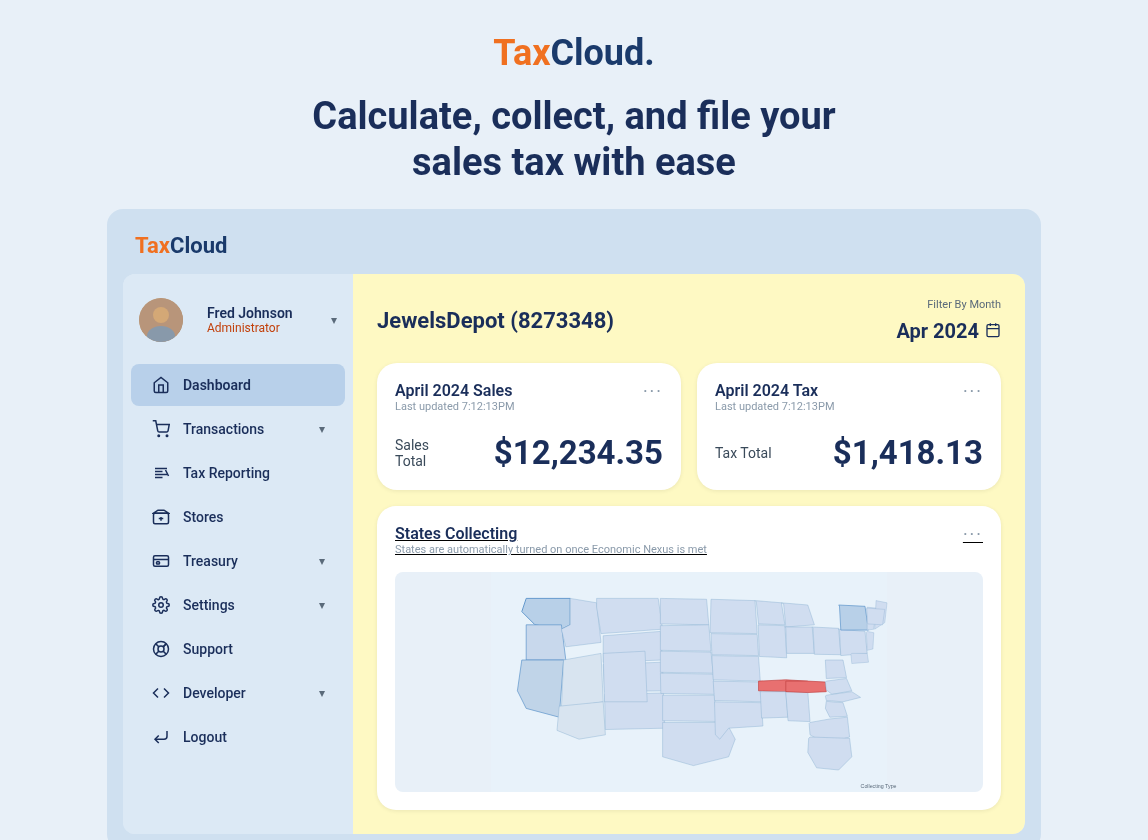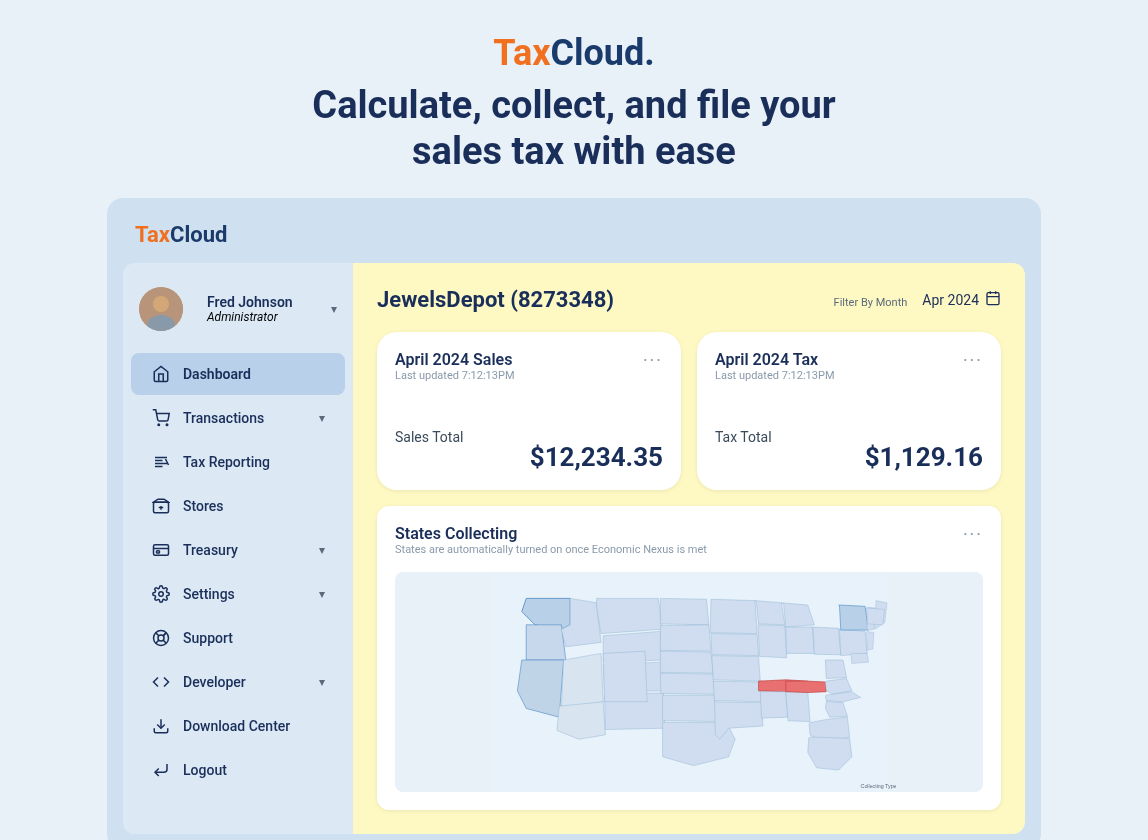--- a/index.html
+++ b/index.html
@@ -13,21 +13,21 @@
 
     .hero-section {
       text-align: center;
       padding: 32px 0 24px;
       background: #e8f0f8;
     }
 
     .hero-logo {
       font-size: 36px;
       font-weight: 700;
-      margin-bottom: 9px;
+      margin-bottom: 20px;
     }
 
     .hero-logo .tax { color: #f07020; }
     .hero-logo .cloud { color: #1a3a6b; }
     .hero-logo .dot { color: #1a3a6b; }
 
     .hero-tagline {
       font-size: 38px;
       font-weight: 700;
       color: #1a2e5a;
@@ -102,22 +102,21 @@
     }
 
     .user-info { flex: 1; }
     .user-name {
       font-size: 14px;
       font-weight: 600;
       color: #1a2e5a;
     }
     .user-role {
       font-size: 12px;
-      color: #000000;
-      font-style: italic;
+      color: #c2410c;
     }
 
     .chevron-icon {
       color: #5a6a7a;
       font-size: 12px;
     }
 
     .nav-item {
       display: flex;
       align-items: center;
@@ -164,36 +163,36 @@
     }
 
     .store-title {
       font-size: 22px;
       font-weight: 700;
       color: #1a2e5a;
     }
 
     .filter-section {
       display: flex;
-      flex-direction: row;
+      flex-direction: column;
       align-items: flex-end;
-      gap: 15px;
+      gap: 8px;
     }
 
     .filter-label {
       font-size: 11px;
       color: #5a6a7a;
     }
 
     .filter-value {
       display: flex;
       align-items: center;
       gap: 6px;
-      font-size: 14px;
-      font-weight: 400;
+      font-size: 20px;
+      font-weight: 700;
       color: #1a2e5a;
     }
 
     
     .cards-row {
       display: flex;
       gap: 16px;
       margin-bottom: 16px;
     }
 
@@ -230,39 +229,39 @@
       justify-content: space-between;
       gap: 44px;
     }
 
     .card-metric-label {
       font-size: 14px;
       color: #3a4a5a;
     }
 
     .card-metric-value {
-      font-size: 26px;
+      font-size: 33px;
       font-weight: 700;
       color: #1a2e5a;
-      margin-top: 40px;
     }
 
     .dots-menu {
       color: #8a9aaa;
       cursor: pointer;
       font-size: 18px;
       letter-spacing: 2px;
     }
 
     
     .states-card {
       background: white;
-      border-radius: 12px;
+      border-radius: 19px;
       padding: 18px;
       box-shadow: 0 1px 4px rgba(0,0,0,0.08);
+      text-decoration: underline;
     }
 
     .states-header {
       display: flex;
       justify-content: space-between;
       align-items: flex-start;
       margin-bottom: 4px;
     }
 
     .states-title {
@@ -426,30 +425,20 @@
         <span class="nav-icon">
           <svg width="18" height="18" viewBox="0 0 24 24" fill="none" stroke="#1a2e5a" stroke-width="2">
             <polyline points="16 18 22 12 16 6"></polyline>
             <polyline points="8 6 2 12 8 18"></polyline>
           </svg>
         </span>
         <span class="nav-label">Developer</span>
         <span class="chevron-icon">▾</span>
       </div>
 
-      <div class="nav-item">
-        <span class="nav-icon">
-          <svg width="18" height="18" viewBox="0 0 24 24" fill="none" stroke="#1a2e5a" stroke-width="2">
-            <path d="M21 15v4a2 2 0 0 1-2 2H5a2 2 0 0 1-2-2v-4"></path>
-            <polyline points="7 10 12 15 17 10"></polyline>
-            <line x1="12" y1="15" x2="12" y2="3"></line>
-          </svg>
-        </span>
-        <span class="nav-label">Download Center</span>
-      </div>
 
       <div class="nav-item">
         <span class="nav-icon">
           <svg width="18" height="18" viewBox="0 0 24 24" fill="none" stroke="#1a2e5a" stroke-width="2">
             <polyline points="9 10 4 15 9 20"></polyline>
             <path d="M20 4v7a4 4 0 0 1-4 4H4"></path>
           </svg>
         </span>
         <span class="nav-label">Logout</span>
       </div>
@@ -494,21 +483,21 @@
         <div class="card">
           <div class="card-header">
             <div>
               <div class="card-title">April 2024 Tax</div>
               <div class="card-subtitle">Last updated 7:12:13PM</div>
             </div>
             <span class="dots-menu">···</span>
           </div>
           <div class="card-body">
             <span class="card-metric-label">Tax Total</span>
-            <span class="card-metric-value">$1,129.16</span>
+            <span class="card-metric-value">$1,418.13</span>
           </div>
         </div>
       </div>
 
       <div class="states-card">
         <div class="states-header">
           <div>
             <div class="states-title">States Collecting</div>
             <div class="states-subtitle">States are automatically turned on once Economic Nexus is met</div>
           </div>

